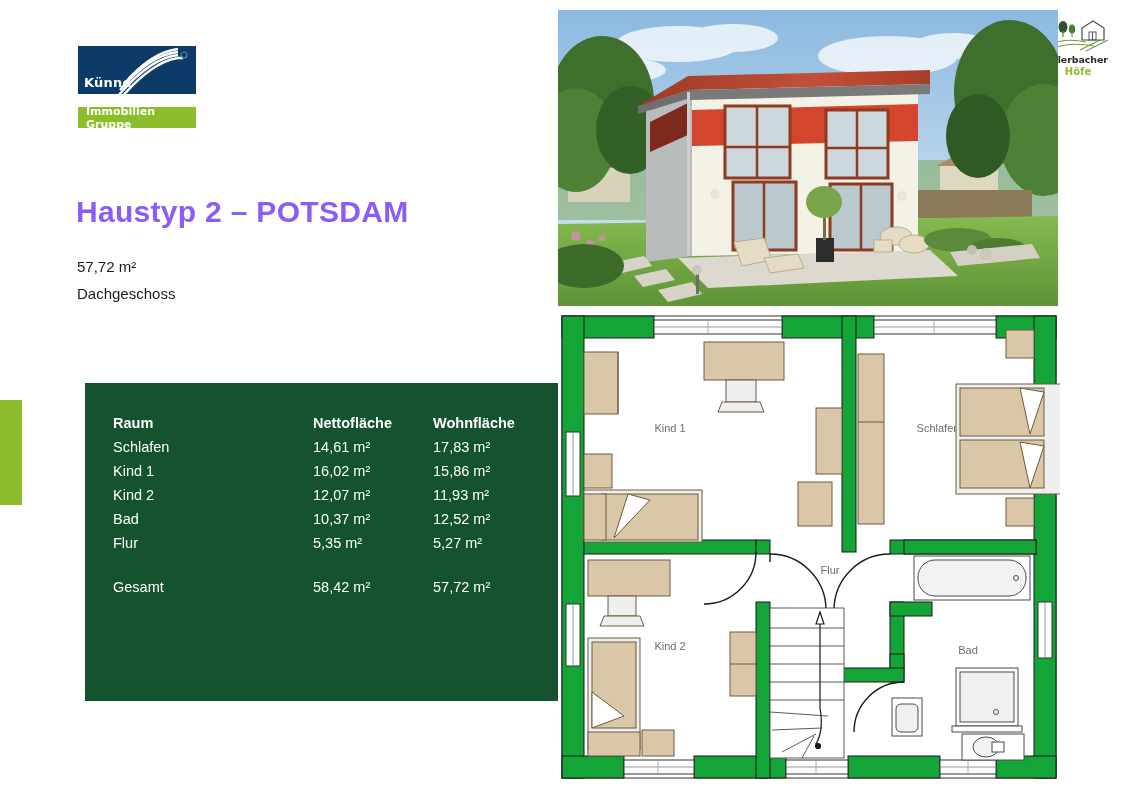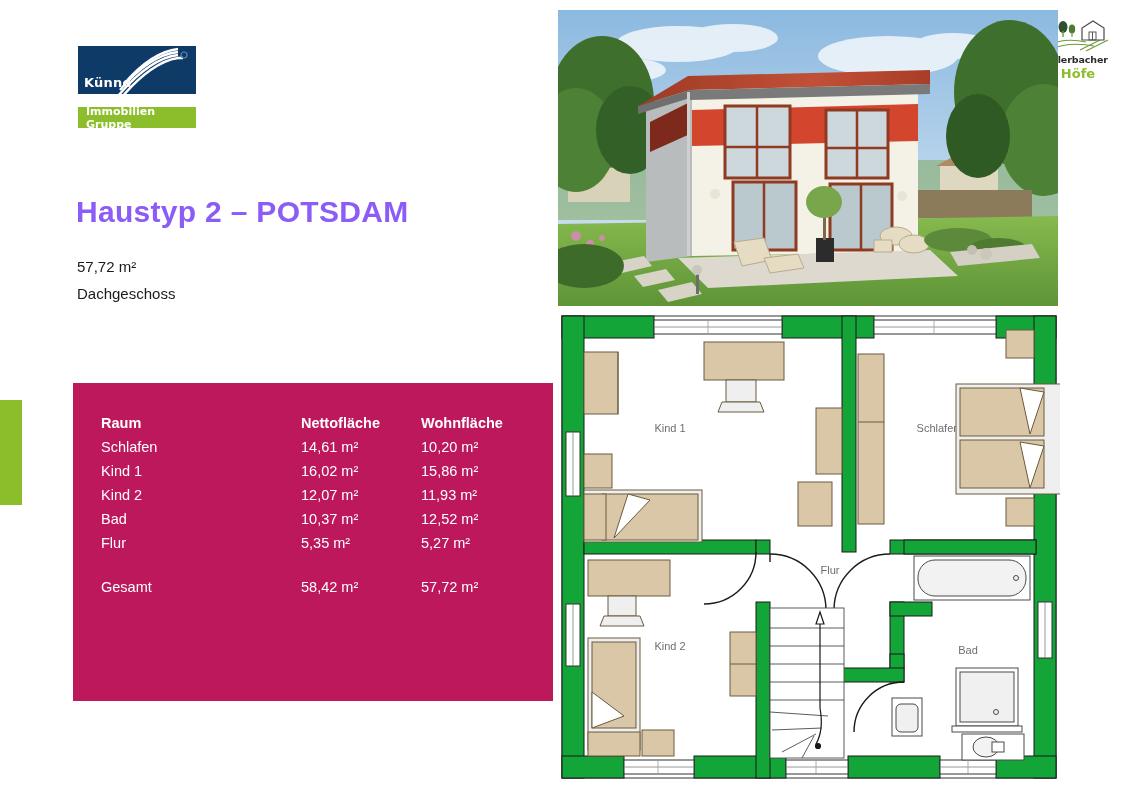--- a/index.html
+++ b/index.html
@@ -43,43 +43,43 @@
 
   
   .logo-eller{position:absolute;left:1042px;top:16px;width:72px;height:66px;}
   .le-name{
     position:absolute;left:0;top:38px;width:72px;text-align:center;
     font-size:9.5px;font-weight:bold;color:#2b2b2b;letter-spacing:-.1px;
     font-family:"DejaVu Sans", sans-serif;
   }
   .le-sub{
     position:absolute;left:0;top:50px;width:72px;text-align:center;
-    font-size:13px;font-weight:bold;color:#8cbe2b;
+    font-size:10px;font-weight:bold;color:#8cbe2b;
     font-family:"DejaVu Sans", sans-serif;
   }
 
   
   .headline{
     position:absolute;left:76px;top:195px;
     font-size:30px;font-weight:bold;color:#8b5cf6;letter-spacing:.3px;
     white-space:nowrap;
   }
   .sub-area{
     position:absolute;left:77px;top:258px;
     font-size:15px;color:#1b1b1b;
   }
   .sub-floor{
     position:absolute;left:77px;top:285px;
     font-size:15px;color:#1b1b1b;
   }
 
   
   .panel{
-    position:absolute;left:73px;top:383px;width:480px;height:318px;
-    background:#be185d;
+    position:absolute;left:85px;top:383px;width:480px;height:318px;
+    background:#14532d;
   }
   .tbl{
     position:absolute;left:28px;top:28px;width:420px;
     border-collapse:collapse;color:#ffffff;
   }
   .tbl td,.tbl th{
     padding:0;height:24px;vertical-align:middle;
     font-size:14.5px;
   }
   .tbl th{font-weight:bold;text-align:left;}
@@ -165,21 +165,21 @@
         <tr>
           <th class="c-room">Raum</th>
           <th class="c-net num">Nettofläche</th>
           <th class="c-liv num">Wohnfläche</th>
         </tr>
       </thead>
       <tbody>
         <tr>
           <td>Schlafen</td>
           <td class="num">14,61 m²</td>
-          <td class="num">10,20 m²</td>
+          <td class="num">17,83 m²</td>
         </tr>
         <tr>
           <td>Kind 1</td>
           <td class="num">16,02 m²</td>
           <td class="num">15,86 m²</td>
         </tr>
         <tr>
           <td>Kind 2</td>
           <td class="num">12,07 m²</td>
           <td class="num">11,93 m²</td>

